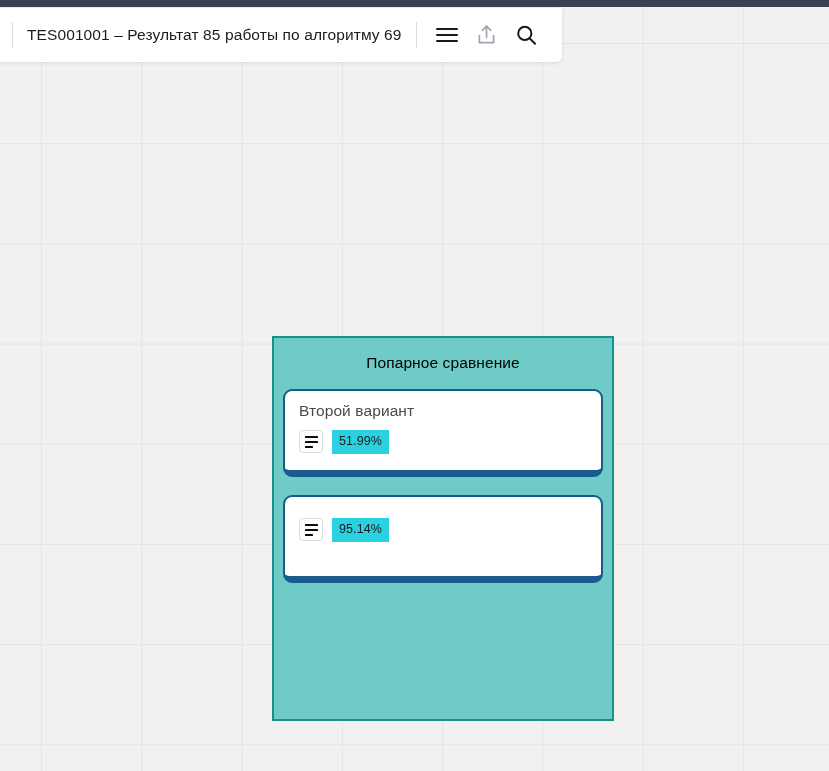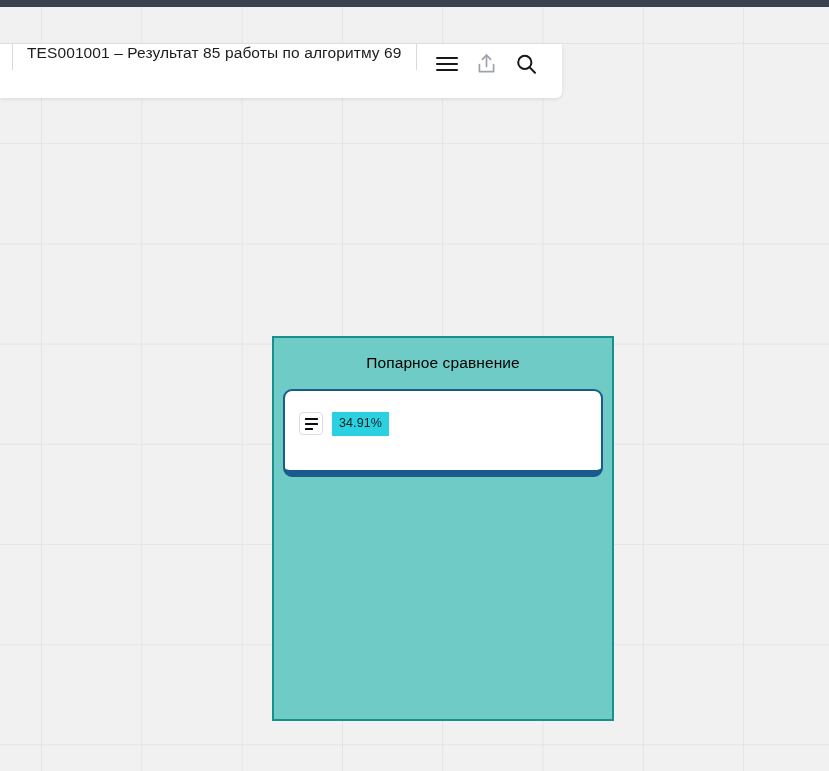--- a/index.html
+++ b/index.html
@@ -39,23 +39,23 @@
   }
 
   
   #header {
     position: absolute;
     left: 0; top: 8px;
     width: 562px; height: 54px;
     background: #ffffff;
     border-bottom-right-radius: 6px;
     display: flex;
+    align-items: center;
     box-shadow: 0 1px 4px rgba(0,0,0,0.10);
     z-index: 10;
-    margin-top: 36px;
   }
   .hdr-divider {
     width: 1px;
     height: 26px;
     background: #d8dae0;
     flex: 0 0 auto;
   }
   #hdr-left-divider { margin-left: 12px; }
   #hdr-title {
     font-size: 15.5px;
@@ -205,27 +205,38 @@
     </svg>
   </div>
 </div>
 
 <div id="compare-container">
 
   <div id="compare-title">Попарное сравнение</div>
 
   <div id="option-list">
 
+    <div class="option-card">
+      <div class="option-label">Второй вариант</div>
+      <div class="option-row">
+        <span class="lines-btn">
+          <b></b>
+            <b></b>
+            <b></b>
+        </span>
+        <span class="pct-badge">51.99%</span>
+      </div>
+    </div>
 
     <div class="option-card">
       <div class="option-row">
         <span class="lines-btn">
           <b></b>
             <b></b>
             <b></b>
         </span>
-        <span class="pct-badge">34.91%</span>
+        <span class="pct-badge">95.14%</span>
       </div>
     </div>
 
 
   </div>
 </div>
 
 </body></html>

